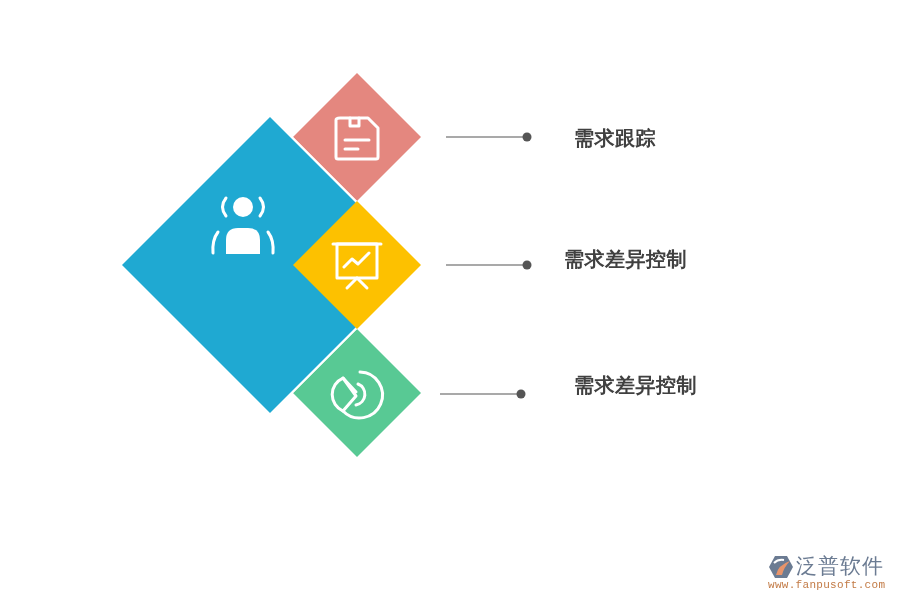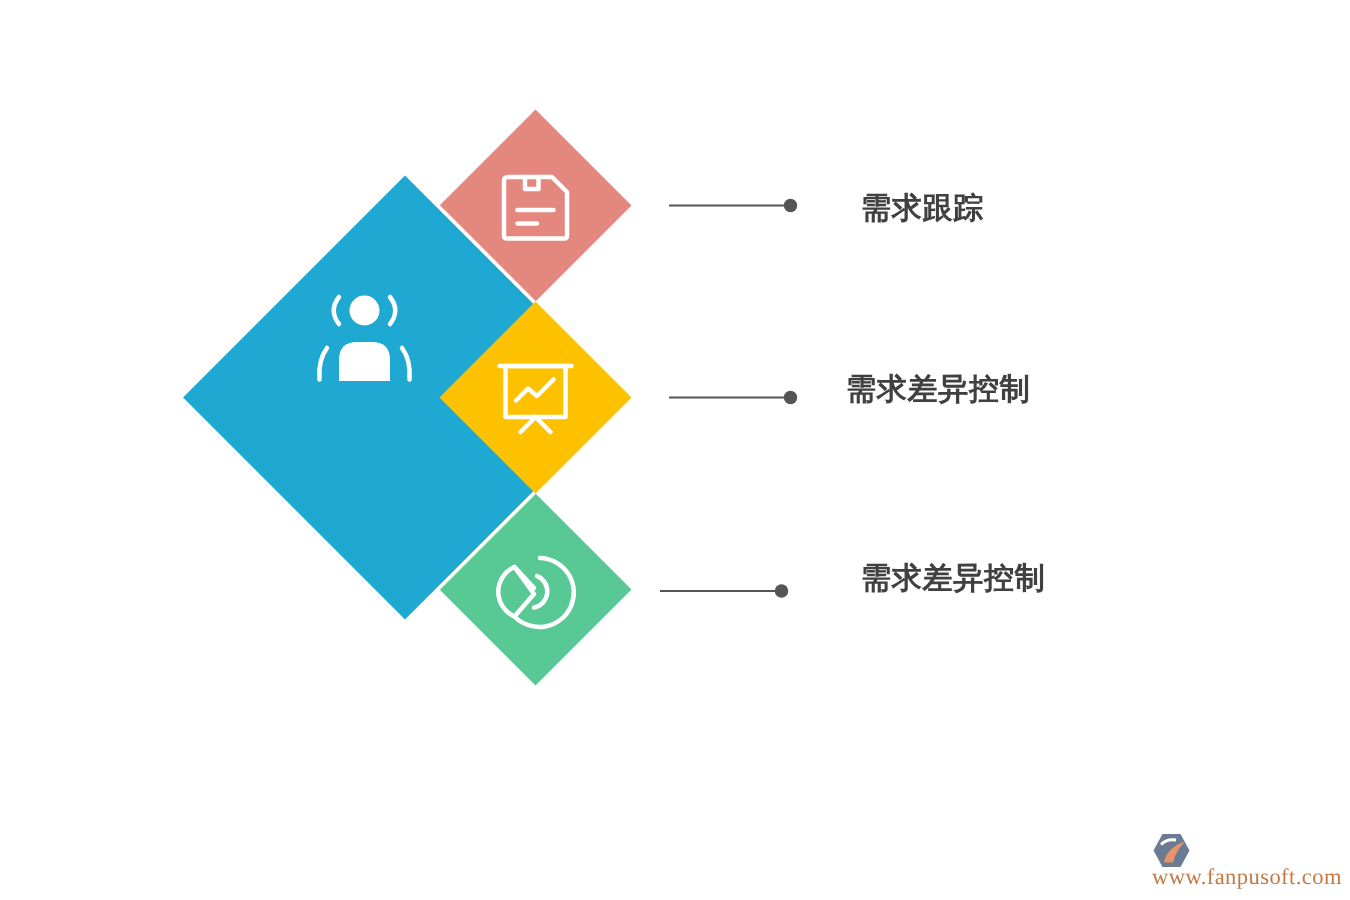--- a/index.html
+++ b/index.html
@@ -44,22 +44,22 @@
     font-size: 21px;
     color: #6b7b92;
     letter-spacing: 1px;
     line-height: 26px;
     white-space: nowrap;
   }
   .logo-url {
     position: absolute;
     left: 2px;
     top: 26px;
-    font-family: Liberation Serif, serif;
-    font-size: 15px;
+    font-family: Liberation Mono, monospace;
+    font-size: 11px;
     color: #c27a45;
     line-height: 12px;
     white-space: nowrap;
     letter-spacing: 0.3px;
   }
   .logo-icon {
     position: absolute;
     left: 2px;
     top: 2px;
     width: 26px;
@@ -129,14 +129,15 @@
 <div class="label" style="left:574px; top:126px;">需求跟踪</div>
 <div class="label" style="left:564px; top:247px;">需求差异控制</div>
 <div class="label" style="left:574px; top:373px;">需求差异控制</div>
 
 <div class="logo">
   <svg class="logo-icon" viewBox="0 0 26 24" xmlns="http://www.w3.org/2000/svg">
     <polygon points="7,1 19,1 25,12 19,23 7,23 1,12" fill="#6b7b92"></polygon>
     <path d="M8 20 Q10 10 22 6 Q16 12 14 20 Z" fill="#e8946a"></path>
     <path d="M6 8 Q10 4 16 5" stroke="#ffffff" stroke-width="2" fill="none"></path>
   </svg>
+  <div class="logo-name">泛普软件</div>
   <div class="logo-url">www.fanpusoft.com</div>
 </div>
 
 </body></html>

